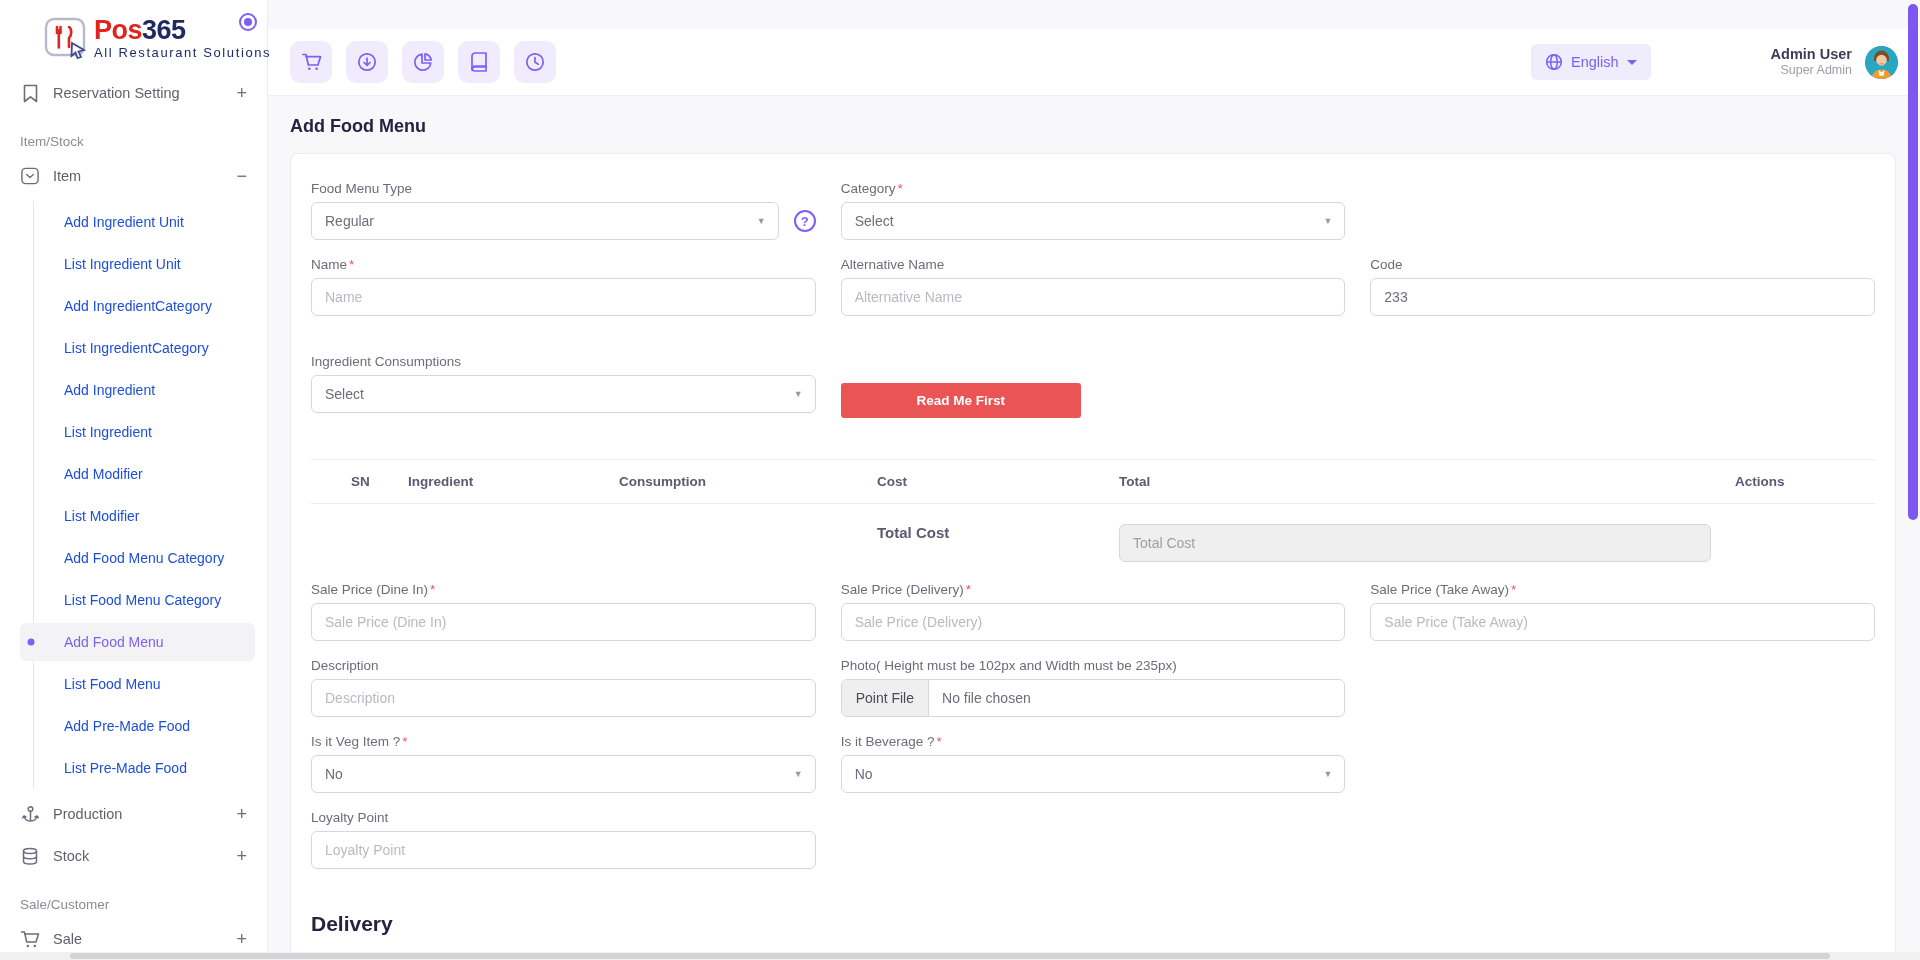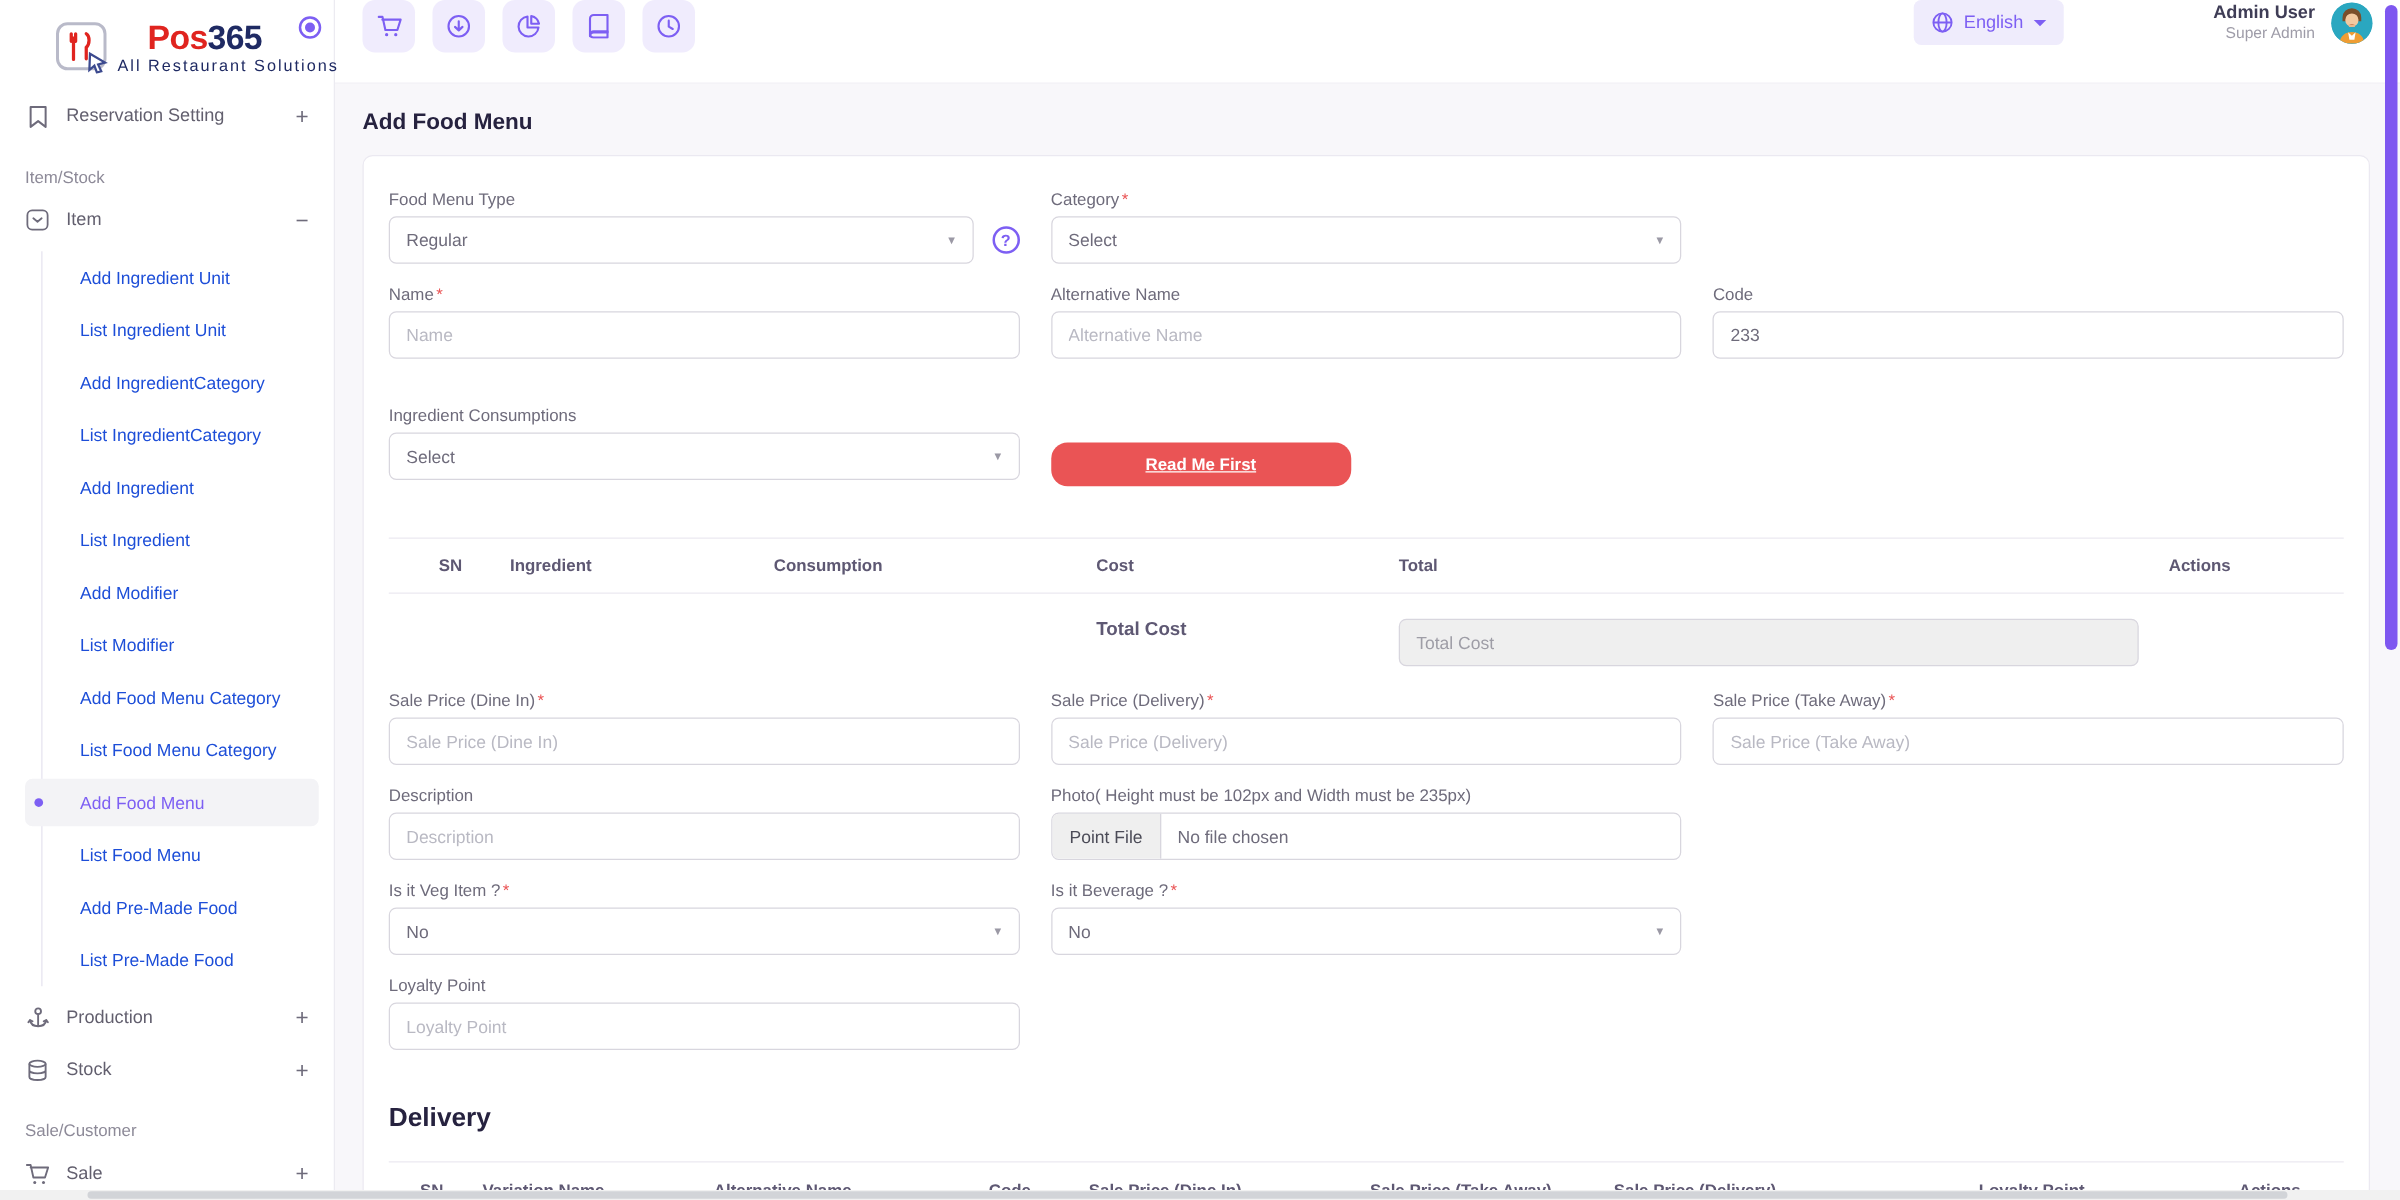--- a/index.html
+++ b/index.html
@@ -7,21 +7,21 @@
   body { font-family:"Liberation Sans", sans-serif; background:#f8f7fa; color:#3f3d56; }
 
   .app { display:flex; width:1920px; height:960px; position:relative; }
 
   
   .sidebar { width:268px; min-width:268px; background:#ffffff; border-right:1px solid #ecebf1; position:relative; z-index:2; }
   .logo-row { display:flex; align-items:center; padding:14px 10px 10px 44px; position:relative; height:72px; }
   .logo-badge { position:relative; width:44px; height:42px; }
   .logo-badge svg { display:block; }
   .logo-text-wrap { margin-left:6px; line-height:1; }
-  .logo-title { font-size:27px; font-weight:bold; letter-spacing:-0.5px;margin-left:24px; }
+  .logo-title { font-size:27px; font-weight:bold; letter-spacing:-0.5px; }
   .logo-pos { color:#e0241f; }
   .logo-365 { color:#1f2a63; }
   .logo-tagline { font-size:13px; color:#1f2a63; letter-spacing:1.6px; margin-top:2px; white-space:nowrap; }
   .collapse-toggle { position:absolute; top:13px; right:10px; width:18px; height:18px; border:2px solid #7d5ff3; border-radius:50%; display:flex; align-items:center; justify-content:center; cursor:pointer; }
   .collapse-toggle .inner-dot { width:8px; height:8px; border-radius:50%; background:#7d5ff3; }
 
   .nav-row { display:flex; align-items:center; padding:11px 20px 11px 20px; font-size:14.5px; color:#625f6e; cursor:pointer; }
   .nav-row .nav-ic { width:20px; height:20px; margin-right:13px; display:flex; align-items:center; justify-content:center; }
   .nav-row .nav-label { flex:1; }
   .nav-row .nav-action { color:#6e6b7b; font-size:18px; font-weight:400; line-height:1; }
@@ -30,21 +30,21 @@
   .submenu { list-style:none; margin:4px 0 4px 33px; padding:0; border-left:1px solid #e6e4ef; }
   .submenu li { position:relative; padding:12px 0 12px 30px; font-size:14px; color:#1d4ed8; cursor:pointer; line-height:18px; }
   .submenu li span { position:relative; z-index:1; }
   .submenu li.active { color:#7d5ff3; }
   .submenu li.active::before { content:""; position:absolute; left:-14px; right:12px; top:2px; bottom:2px; background:#f3f3f6; border-radius:6px; z-index:0; }
   .submenu .dot { position:absolute; left:-3px; top:50%; transform:translate(-50%,-50%); width:7px; height:7px; border-radius:50%; background:#7d5ff3; z-index:1; }
 
   
   .main { flex:1; display:flex; flex-direction:column; background:#f8f7fa; min-width:0; }
 
-  .topbar { height:67px; background:#ffffff; display:flex; align-items:flex-start; padding:0 22px; border-bottom:1px solid #f1f0f5; }
+  .topbar { height:67px; background:#ffffff; display:flex; align-items:center; padding:0 22px; border-bottom:1px solid #f1f0f5;margin-top:29px; }
   .tool-icons { display:flex; gap:14px; }
   .tool-btn { width:42px; height:42px; border-radius:10px; background:#f0ecfd; display:flex; align-items:center; justify-content:center; cursor:pointer; }
   .topbar-right { margin-left:auto; display:flex; align-items:center; }
   .lang-pill { display:flex; align-items:center; gap:8px; background:#efecfc; color:#7d5ff3; border-radius:6px; padding:9px 14px; font-size:14.5px; cursor:pointer; }
   .caret-down { width:0; height:0; border-left:5px solid transparent; border-right:5px solid transparent; border-top:5px solid #7d5ff3; display:inline-block; }
   .user-block { text-align:right; margin-left:120px; margin-right:13px; line-height:1.25; }
   .user-name { font-size:14.5px; font-weight:bold; color:#3f3d56; }
   .user-role { font-size:12.5px; color:#9e9ca8; }
   .avatar { width:33px; height:33px; border-radius:50%; overflow:hidden; background:#2aa7c0; cursor:pointer; }
 
@@ -57,21 +57,21 @@
   .field.mb-lg { margin-bottom:38px; }
   .flabel { display:block; font-size:13.5px; color:#6e6b7b; margin-bottom:6px; }
   .req { color:#ea5455; margin-left:2px; }
   .control, .select, .tinput { width:100%; height:38px; border:1px solid #d8d6de; border-radius:6px; background:#fff; font-size:14px; color:#6e6b7b; padding:0 13px; font-family:"Liberation Sans", sans-serif; }
   .tinput::placeholder { color:#b9b9c3; opacity:1; }
   .select { display:flex; align-items:center; position:relative; cursor:pointer;text-align:center; }
   .select .sel-caret { position:absolute; right:12px; top:50%; transform:translateY(-50%); font-size:9px; color:#9b99a5; }
   .inline-flex { display:flex; align-items:center; }
   .help-circle { width:22px; height:22px; min-width:22px; border:2px solid #7d5ff3; border-radius:50%; color:#7d5ff3; font-size:13px; font-weight:bold; display:flex; align-items:center; justify-content:center; margin-left:15px; cursor:pointer; }
 
-  .btn-danger { width:240px; height:35px; background:#ea5455; border:none; border-radius:13px; color:#ffffff; font-size:13.5px; font-weight:bold; cursor:pointer; margin-top:29px; font-family:"Liberation Sans", sans-serif;text-decoration:underline; }
+  .btn-danger { width:240px; height:35px; background:#ea5455; border:none; border-radius:3px; color:#ffffff; font-size:13.5px; font-weight:bold; cursor:pointer; margin-top:29px; font-family:"Liberation Sans", sans-serif; }
 
   
   .ing-table { margin-top:24px; }
   .ing-head { display:flex; border-top:1px solid #ebe9f1; border-bottom:1px solid #ebe9f1; padding:14px 0 14px 40px; font-size:13.5px; font-weight:bold; color:#5e5873; }
   .ing-head .c-sn { width:57px; } .ing-head .c-ing { width:211px; } .ing-head .c-con { width:258px; }
   .ing-head .c-cost { width:242px; } .ing-head .c-tot { width:616px; } .ing-head .c-act { flex:1; }
   .totalcost-row { display:flex; align-items:flex-start; padding:20px 0 20px 0; }
   .totalcost-label { margin-left:566px; width:242px; font-size:15px; font-weight:bold; color:#5e5873; }
   .totalcost-input { width:592px; height:38px; background:#efefef; border:1px solid #d8d6de; border-radius:6px; font-size:14px; color:#6e6b7b; padding:0 13px; font-family:"Liberation Sans", sans-serif; }
   .totalcost-input::placeholder { color:#9e9da6; opacity:1; }

